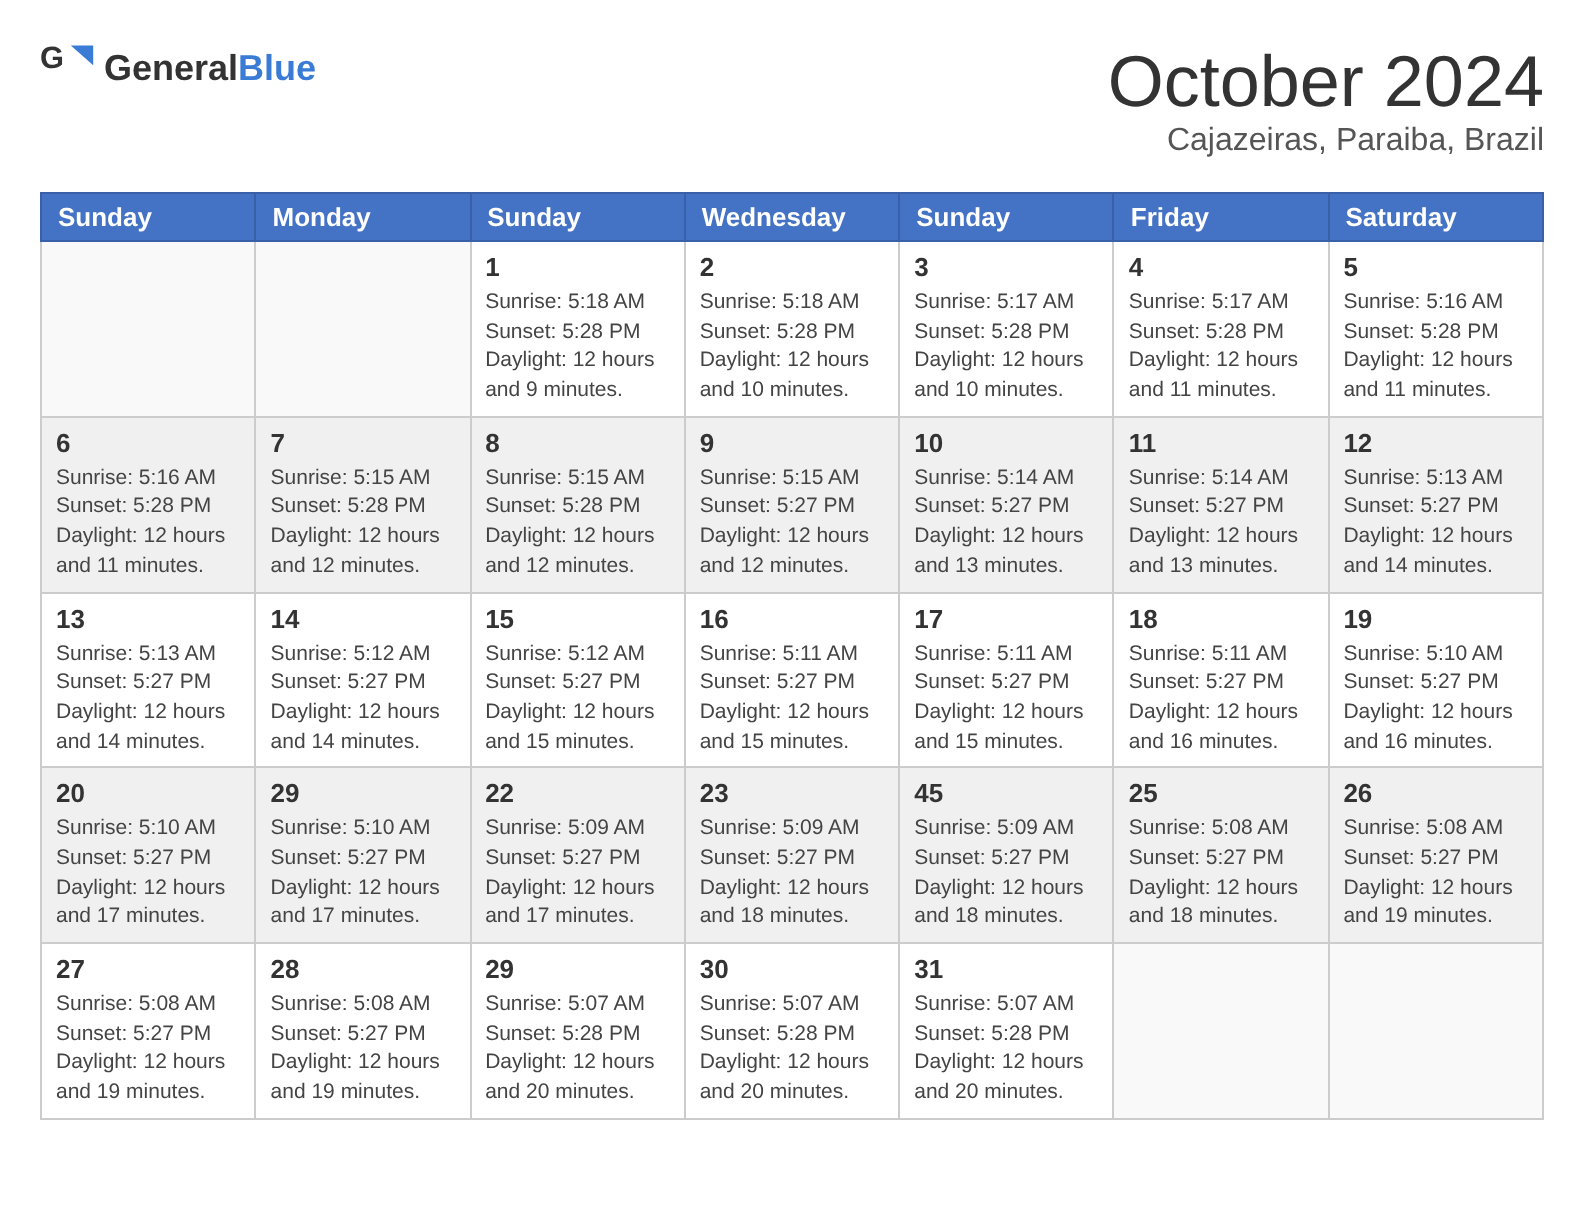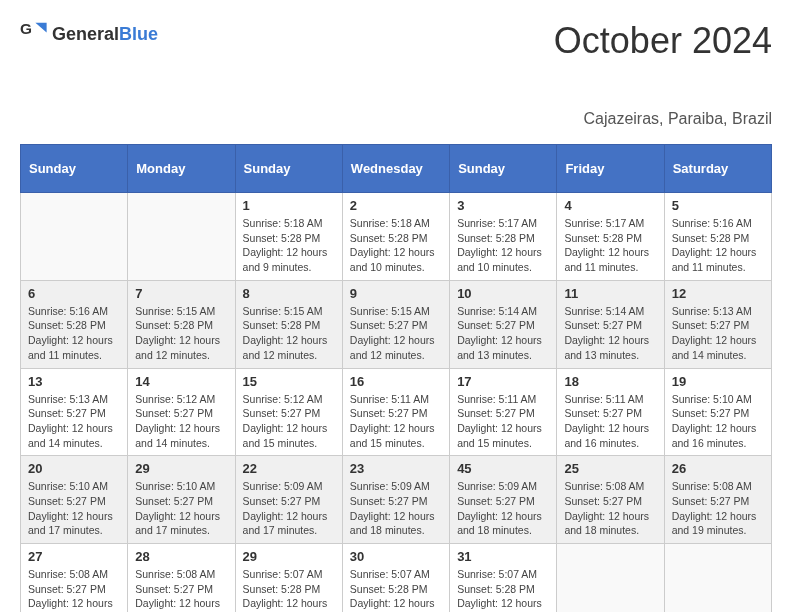--- a/index.html
+++ b/index.html
@@ -39,32 +39,31 @@
       text-align: right;
     }
     .month-title {
       font-size: 36px;
       font-weight: normal;
       color: #333;
     }
     .location-title {
       font-size: 16px;
       color: #555;
-      margin-top: 48px;
     }
     .calendar-table {
       width: 100%;
       border-collapse: collapse;
       font-size: 11.5px;
     }
     .calendar-table th {
       background-color: #4472C4;
       color: #fff;
       text-align: left;
-      padding: 16px 8px;
+      padding: 4px 8px;
       font-size: 13px;
       font-weight: bold;
       border: 1px solid #3a60aa;
     }
     .calendar-table td {
       border: 1px solid #ccc;
       vertical-align: top;
       padding: 5px 7px;
       width: calc(100% / 7);
       height: 80px;

